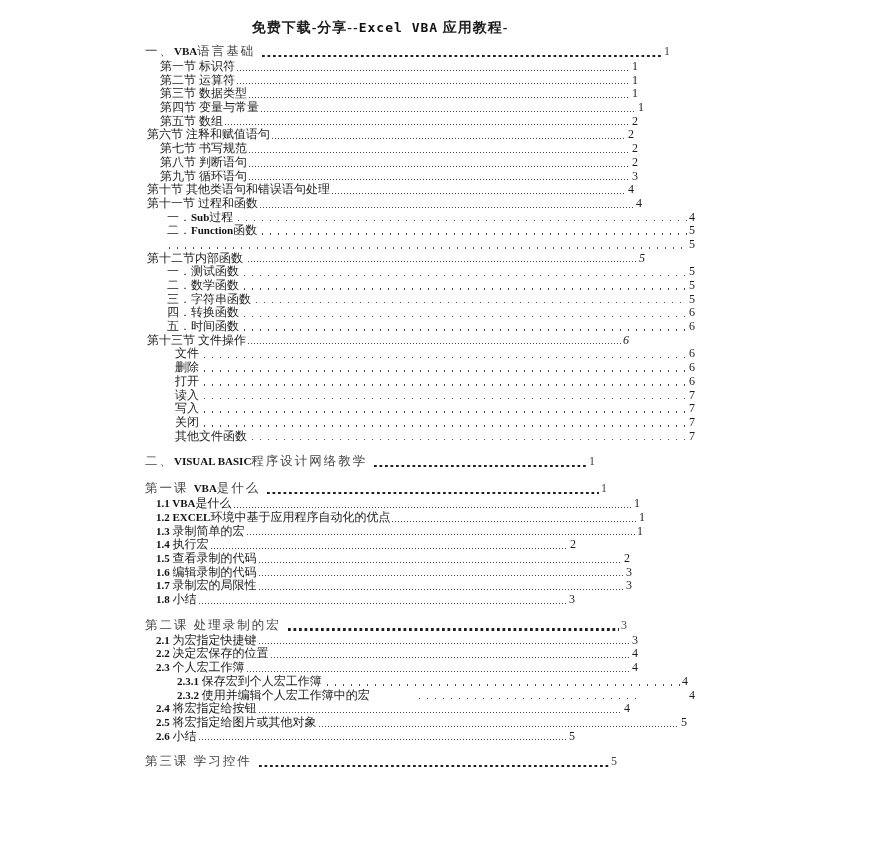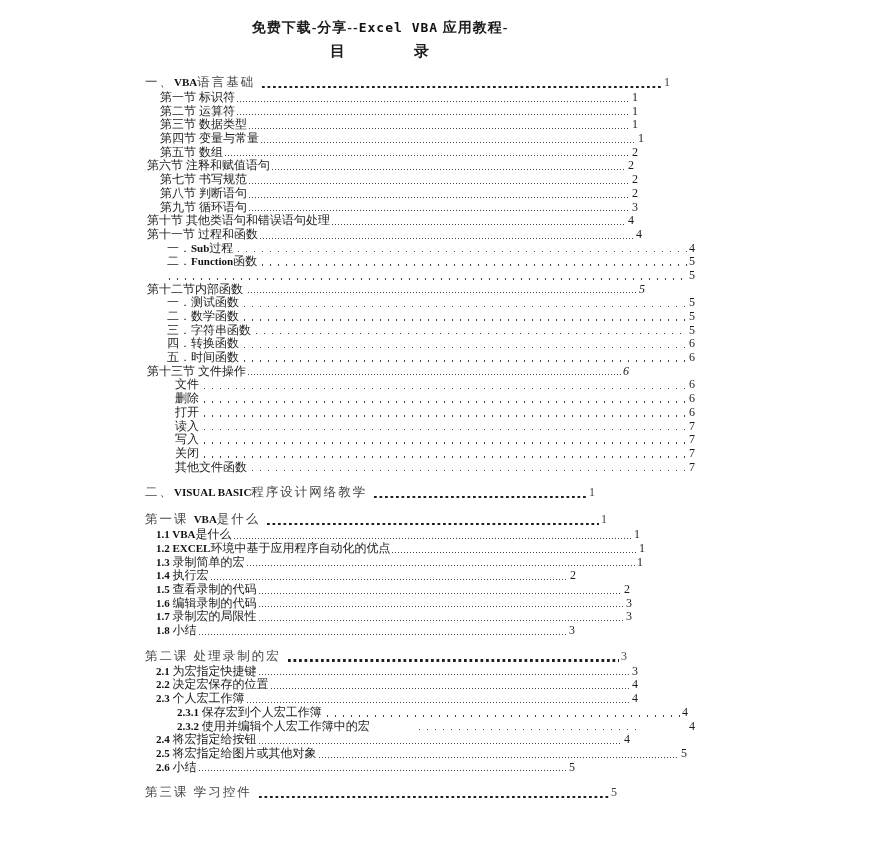--- a/index.html
+++ b/index.html
@@ -58,23 +58,20 @@
     background-size:8px 1.5px;
   }
   .page-num{flex:0 0 auto;font-size:12px;}
   .page-num.italic{font-style:italic;}
 </style>
 </head>
 <body>
 
 <div class="page">
   <div class="doc-title"><span>免费下载-分享--</span><span class="mono">Excel VBA</span><span> 应用教程-</span></div>
-  <div class="toc-title">
-    <span>目</span><span class="gap"></span><span>录</span>
-  </div>
   <div class="toc">
       <div class="toc-group">
         <div class="toc-row lv1" style="padding-left: 0px; margin-right: 30px;"><span class="label"><span>一、</span><span class="mono">VBA</span><span>语言基础 </span></span><span class="leader dash"></span><span class="page-num">1</span></div>
         <div class="toc-row lv2" style="padding-left: 15px; margin-right: 62px;"><span class="label"><span>第一节 标识符</span></span><span class="leader dot"></span><span class="page-num">1</span></div>
         <div class="toc-row lv2" style="padding-left: 15px; margin-right: 62px;"><span class="label"><span>第二节 运算符</span></span><span class="leader dot"></span><span class="page-num">1</span></div>
         <div class="toc-row lv2" style="padding-left: 15px; margin-right: 62px;"><span class="label"><span>第三节 数据类型</span></span><span class="leader dot"></span><span class="page-num">1</span></div>
         <div class="toc-row lv2" style="padding-left: 15px; margin-right: 56px;"><span class="label"><span>第四节 变量与常量</span></span><span class="leader dot"></span><span class="page-num">1</span></div>
         <div class="toc-row lv2" style="padding-left: 15px; margin-right: 62px;"><span class="label"><span>第五节 数组</span></span><span class="leader dot"></span><span class="page-num">2</span></div>
         <div class="toc-row lv2" style="padding-left: 2px; margin-right: 66px;"><span class="label"><span>第六节 注释和赋值语句</span></span><span class="leader dot"></span><span class="page-num">2</span></div>
         <div class="toc-row lv2" style="padding-left: 15px; margin-right: 62px;"><span class="label"><span>第七节 书写规范</span></span><span class="leader dot"></span><span class="page-num">2</span></div>

